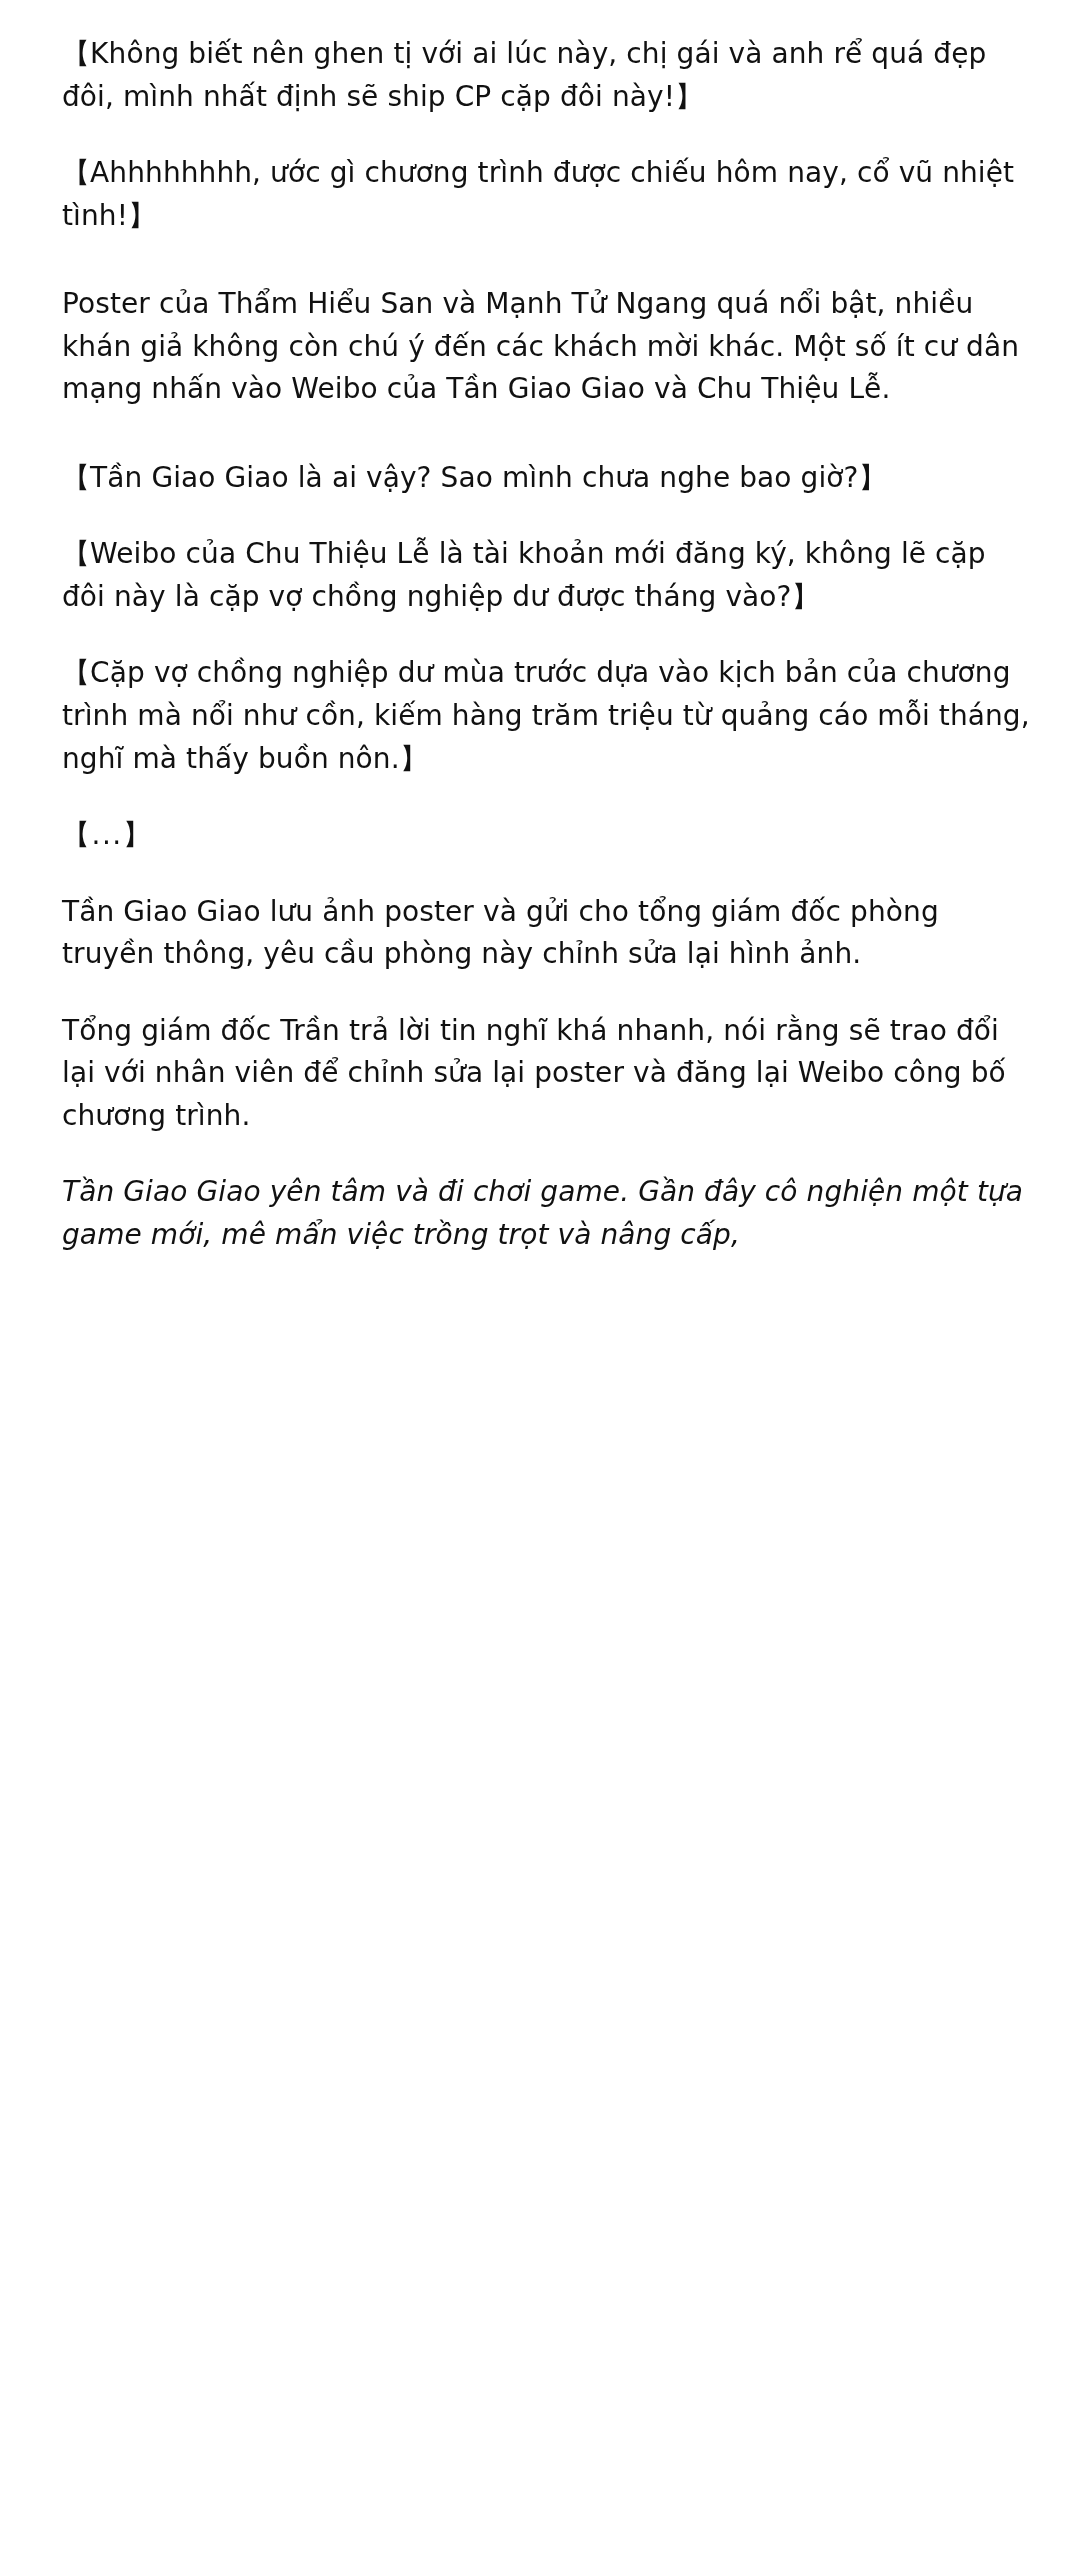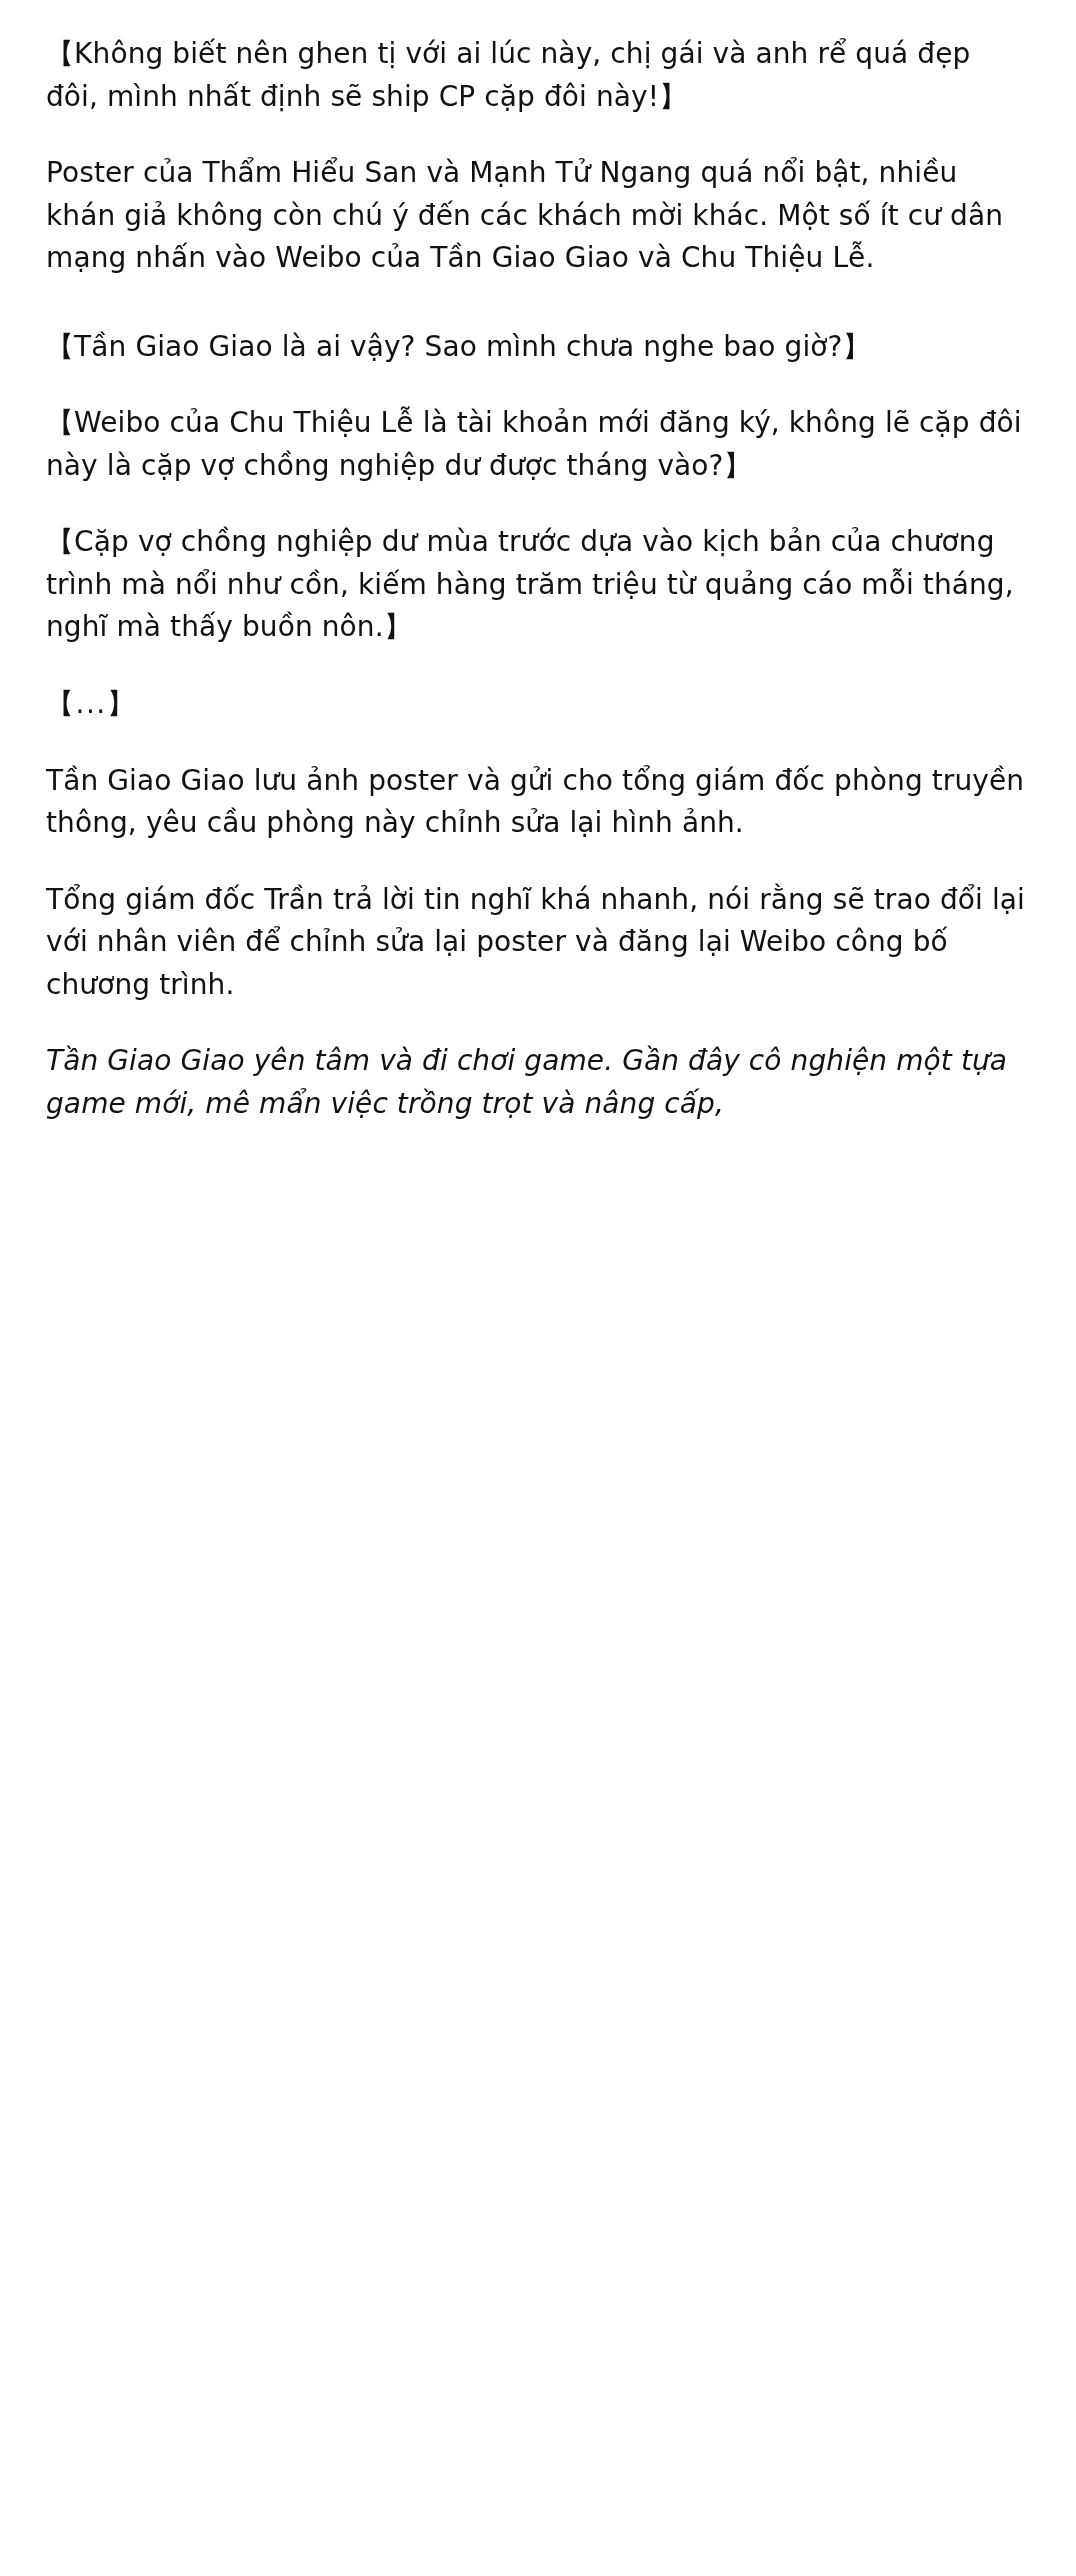--- a/index.html
+++ b/index.html
@@ -17,21 +17,21 @@
     min-height: 2576px;
     box-sizing: border-box;
     padding: 33px 46px 22.4px 46px;
     background: #ffffff;
   }
   .para {
     font-family: "DejaVu Sans", sans-serif;
     font-size: 28px;
     line-height: 1.52;
     color: #111111;
-    margin: 0 0 34px 0;
+    margin: 0 0 34px 16px;
     letter-spacing: 0.1px;
     font-weight: 500;
     white-space: pre-wrap;
     word-wrap: break-word;
   }
   .para:last-child {
     margin-bottom: 0;
     font-style: italic;
   }
   .para.gap-large {
@@ -39,20 +39,21 @@
   }
   .para.ellipsis {
     letter-spacing: 1.5px;
   }
 </style>
 </head>
 <body>
 
 <div class="page">
   <p class="para">【Không biết nên ghen tị với ai lúc này, chị gái và anh rể quá đẹp đôi, mình nhất định sẽ ship CP cặp đôi này!】</p>
+  <p class="para gap-large">【Ahhhhhhhh, ước gì chương trình được chiếu hôm nay, cổ vũ nhiệt tình!】</p>
   <p class="para gap-large">Poster của Thẩm Hiểu San và Mạnh Tử Ngang quá nổi bật, nhiều khán giả không còn chú ý đến các khách mời khác. Một số ít cư dân mạng nhấn vào Weibo của Tần Giao Giao và Chu Thiệu Lễ.</p>
   <p class="para">【Tần Giao Giao là ai vậy? Sao mình chưa nghe bao giờ?】</p>
   <p class="para">【Weibo của Chu Thiệu Lễ là tài khoản mới đăng ký, không lẽ cặp đôi này là cặp vợ chồng nghiệp dư được tháng vào?】</p>
   <p class="para">【Cặp vợ chồng nghiệp dư mùa trước dựa vào kịch bản của chương trình mà nổi như cồn, kiếm hàng trăm triệu từ quảng cáo mỗi tháng, nghĩ mà thấy buồn nôn.】</p>
   <p class="para ellipsis">【...】</p>
   <p class="para">Tần Giao Giao lưu ảnh poster và gửi cho tổng giám đốc phòng truyền thông, yêu cầu phòng này chỉnh sửa lại hình ảnh.</p>
   <p class="para">Tổng giám đốc Trần trả lời tin nghĩ khá nhanh, nói rằng sẽ trao đổi lại với nhân viên để chỉnh sửa lại poster và đăng lại Weibo công bố chương trình.</p>
   <p class="para">Tần Giao Giao yên tâm và đi chơi game. Gần đây cô nghiện một tựa game mới, mê mẩn việc trồng trọt và nâng cấp,</p>
 </div>
 

